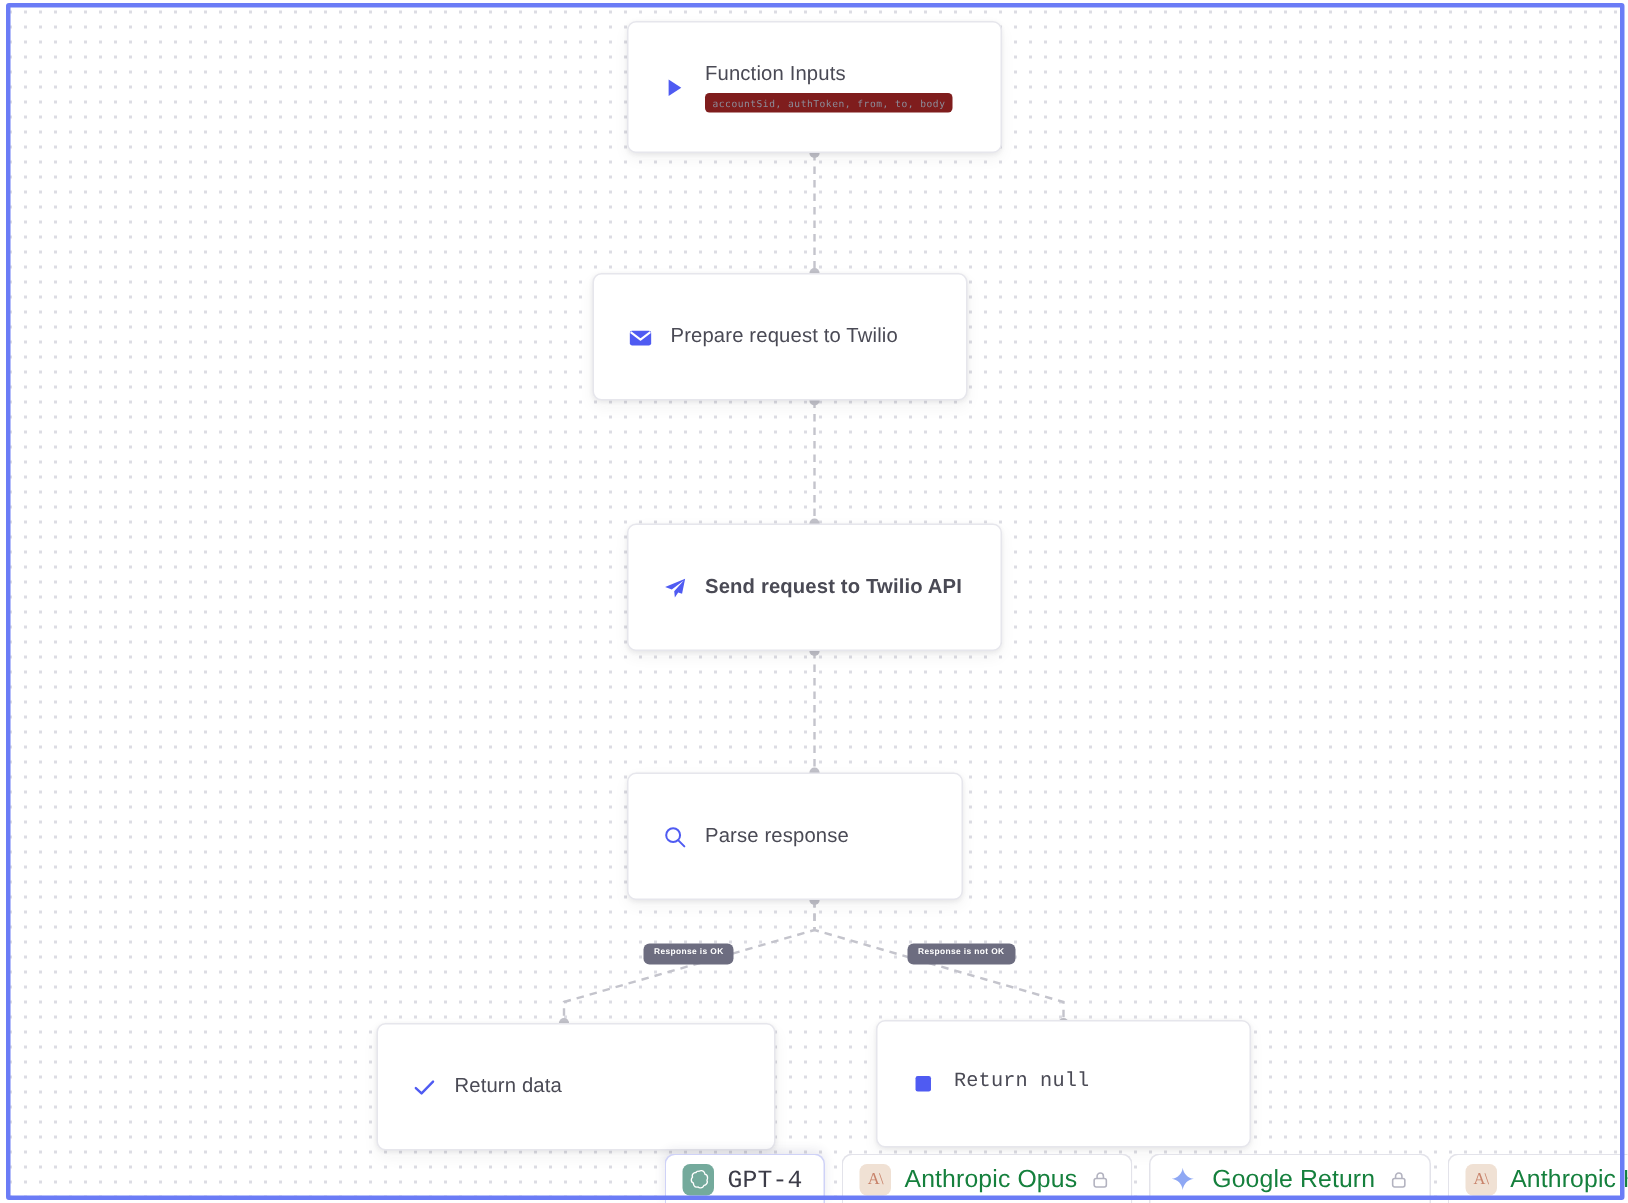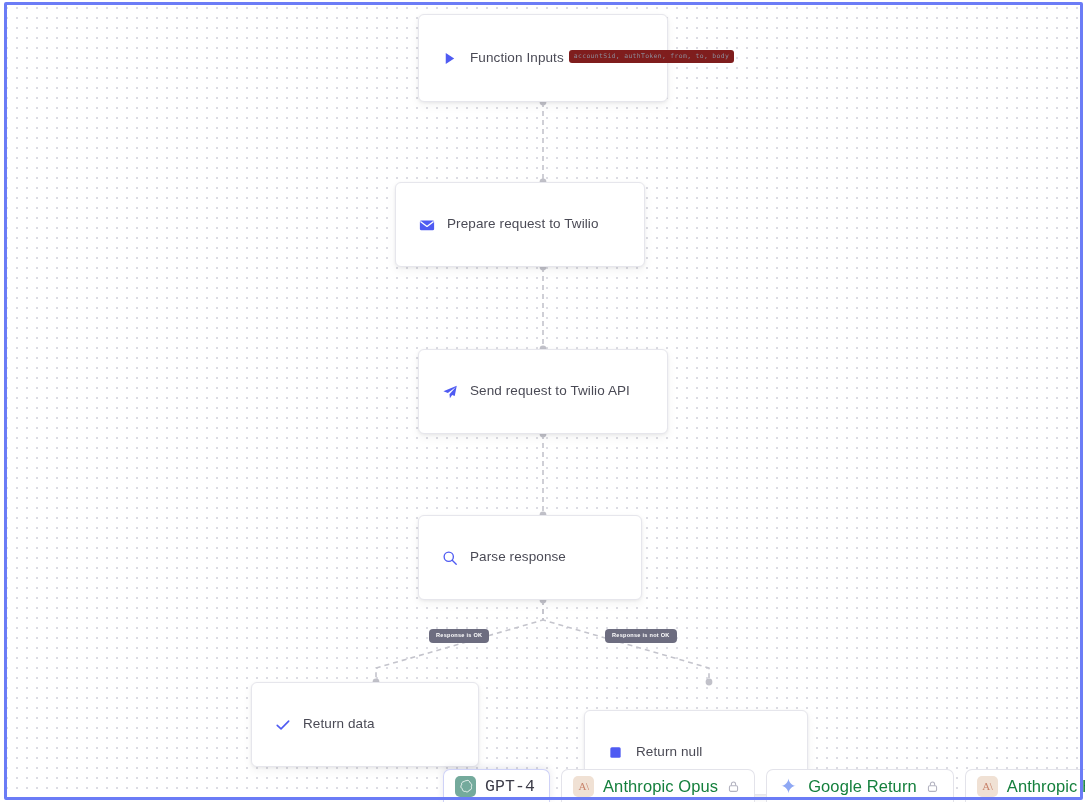--- a/index.html
+++ b/index.html
@@ -90,21 +90,21 @@
     width: 17px;
     height: 17px;
     flex: 0 0 17px;
     display: flex;
     align-items: center;
     justify-content: center;
     color: #4f5bf2;
   }
   .node-icon svg { display: block; }
 
-  .node-texts { display: flex; flex-direction: row; gap: 5px; }
+  .node-texts { display: flex; flex-direction: column; gap: 5px; }
 
   .node-title {
     font-size: 13.5px;
     color: #4a4a55;
     line-height: 1.2;
     white-space: nowrap;
     letter-spacing: .1px;
   }
 
   .node-sub {
@@ -115,24 +115,24 @@
     border-radius: 3px;
     padding: 2.5px 5px;
     letter-spacing: .35px;
     white-space: nowrap;
     align-self: flex-start;
   }
 
   
   #node-function-inputs { left: 418px; top: 14px;  width: 250px; height: 88px; }
   #node-prepare-request { left: 395px; top: 182px; width: 250px; height: 85px; }
-  #node-send-request    { left: 418px; top: 349px; width: 250px; height: 85px; }
+  #node-send-request    { left: 418px; top: 349px; width: 250px; height: 85px; font-weight: bold; }
   #node-parse-response  { left: 418px; top: 515px; width: 224px; height: 85px; }
-  #node-return-data     { left: 251px; top: 682px; width: 228px; height: 85px; }
-  #node-return-null     { left: 584px; top: 710px; width: 224px; height: 85px; }
+  #node-return-data     { left: 251px; top: 682px; width: 266px; height: 85px; }
+  #node-return-null     { left: 584px; top: 680px; width: 250px; height: 85px; font-family: Liberation Mono, monospace; }
 
   
   .edge-label {
     position: absolute;
     background: #6d6d80;
     color: #ffffff;
     font-size: 5.6px;
     font-weight: bold;
     letter-spacing: .25px;
     padding: 4px 7px;

